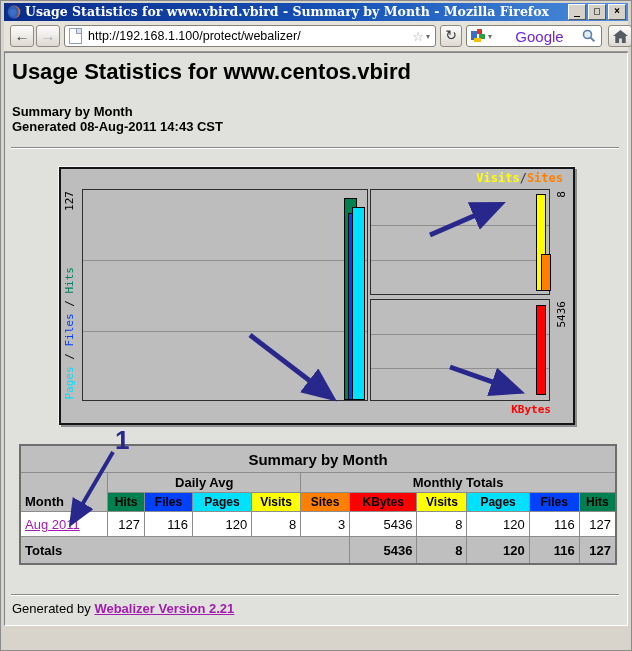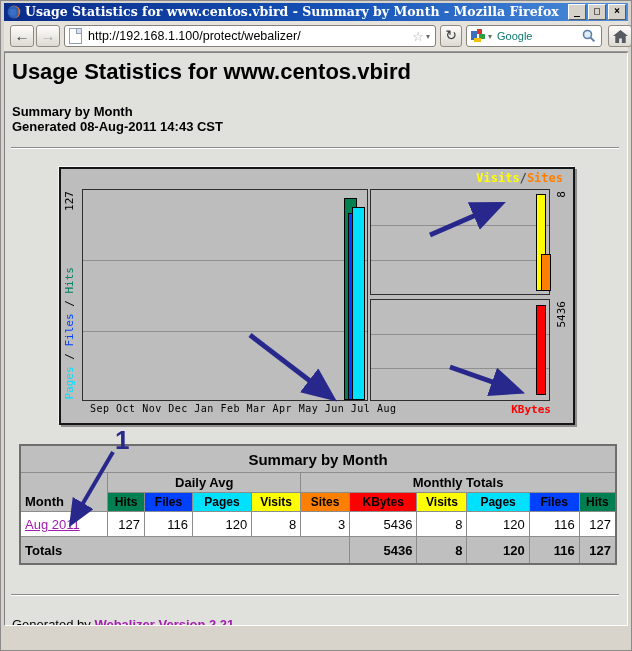--- a/index.html
+++ b/index.html
@@ -32,31 +32,31 @@
     position:relative;flex:0 0 auto;}
   .docicon:after{content:"";position:absolute;right:0;top:0;width:4px;height:4px;
     background:#d7e0ec;border-left:1px solid #8da0b8;border-bottom:1px solid #8da0b8;}
   .urltext{flex:1;font-size:12.5px;color:#000;white-space:nowrap;overflow:hidden;}
   .staricon{color:#a9a9a9;font-size:13px;margin:0 2px;}
   .caret{color:#6a6a6a;font-size:8px;margin-right:5px;}
   .reload{left:436px;width:22px;font-size:14px;color:#3a3a3a;line-height:19px;}
   .searchbox{position:absolute;left:462px;top:4px;width:136px;height:22px;box-sizing:border-box;
     background:#fff;border:1px solid #85827b;border-radius:3px;display:flex;align-items:center;}
   .gicon{margin:0 3px 0 4px;flex:0 0 auto;}
-  .searchtext{flex:1;font-size:11px;color:#0f766e;}
+  .searchtext{flex:1;font-size:15px;color:#6d28d9;text-align:center;}
   .homebtn{left:604px;width:24px;padding-top:3px;}
   
   .viewport{position:relative;height:572px;background:#E0E0DC;
     border:1px solid;border-color:#828282 #ffffff #ffffff #828282;box-sizing:content-box;overflow:hidden;}
   .h1{position:absolute;left:7px;top:6px;font-size:22px;font-weight:bold;color:#000;white-space:nowrap;}
   .subs{position:absolute;left:7px;top:51px;font-size:13px;font-weight:bold;line-height:15px;color:#000;}
   .hr{position:absolute;left:6px;width:608px;height:0;
     border-top:1px solid #8a8a8a;border-bottom:1px solid #ffffff;}
   .hr1{top:94px;} .hr2{top:541px;}
-  .footer{position:absolute;left:7px;top:548px;font-size:13px;color:#000;margin-top:16px;}
+  .footer{position:absolute;left:7px;top:548px;font-size:13px;color:#000;}
   a.blink{color:#a21caf;text-decoration:underline;}
   .footer a.blink{font-weight:bold;}
   
   .chart{position:absolute;left:54px;top:114px;width:512px;height:254px;background:#BDBDBD;
     border:2px solid #161616;box-shadow:2px 2px 0 #8e8e8e,-1px -1px 0 #f4f4f2;
     font-family:"DejaVu Sans Mono",monospace;}
   .chart .ctitle{position:absolute;left:20px;top:2px;font-size:12px;font-weight:bold;color:#0000FF;white-space:nowrap;}
   .chart .clegend{position:absolute;right:10px;top:2px;font-size:12px;font-weight:bold;white-space:nowrap;}
   .lg-visits{color:#FFFF00;} .lg-sep{color:#3a3a3a;font-weight:normal;} .lg-sites{color:#FF8000;}
   .panel{position:absolute;background:#BDBDBD;border:1px solid #2e2e2e;box-sizing:border-box;}
@@ -92,21 +92,21 @@
 <body>
 
 <div class="window">
 
   <div class="titlebar">
     <svg class="fficon" viewBox="0 0 14 14">
       <circle cx="7" cy="7" r="6.4" fill="#2E5FB8"></circle>
       <path d="M7 0.8 A6.2 6.2 0 0 1 13.2 7 A6.2 6.2 0 0 1 7 13.2 A5 5 0 0 0 11.4 7 A5 5 0 0 0 3.2 2.2 Z" fill="#E87010"></path>
       <circle cx="6" cy="7.4" r="3.4" fill="#3B6FC4"></circle>
     </svg>
-    <span class="titletext">Usage Statistics for www.centos.vbird - Summary by Month - Mozilla Firefox</span>
+    <span class="titletext">Usage Statistics for www.vbird.vbird - Summary by Month - Mozilla Firefox</span>
     <span class="winbtns">
       <span class="winbtn">_</span>
       <span class="winbtn">□</span>
       <span class="winbtn">×</span>
     </span>
   </div>
 
 
   <div class="toolbar">
     <div class="tbtn navback">←</div>
@@ -169,21 +169,20 @@
       <div class="panel p-kbytes">
         <div class="grid" style="top:34px"></div>
         <div class="grid" style="top:68px"></div>
         <div class="bar" style="left:165px;top:5px;width:10px;height:90px;background:#FF0000"></div>
       </div>
 
       <span class="vlabel" style="left:2px;top:22px">127</span>
       <span class="vlabel" style="left:2px;bottom:24px"><span class="ax-pages">Pages</span><span class="ax-sep"> / </span><span class="ax-files">Files</span><span class="ax-sep"> / </span><span class="ax-hits">Hits</span></span>
       <span class="vlabel" style="left:494px;top:22px">8</span>
       <span class="vlabel" style="left:494px;top:132px">5436</span>
-      <span class="months">Sep Oct Nov Dec Jan Feb Mar Apr May Jun Jul Aug</span>
       <span class="kbyteslbl">KBytes</span>
     </div>
 
     <table class="sumtable">
       <colgroup>
         <col style="width:86px">
           <col style="width:36px">
           <col style="width:47px">
           <col style="width:58px">
         <col style="width:48px">

